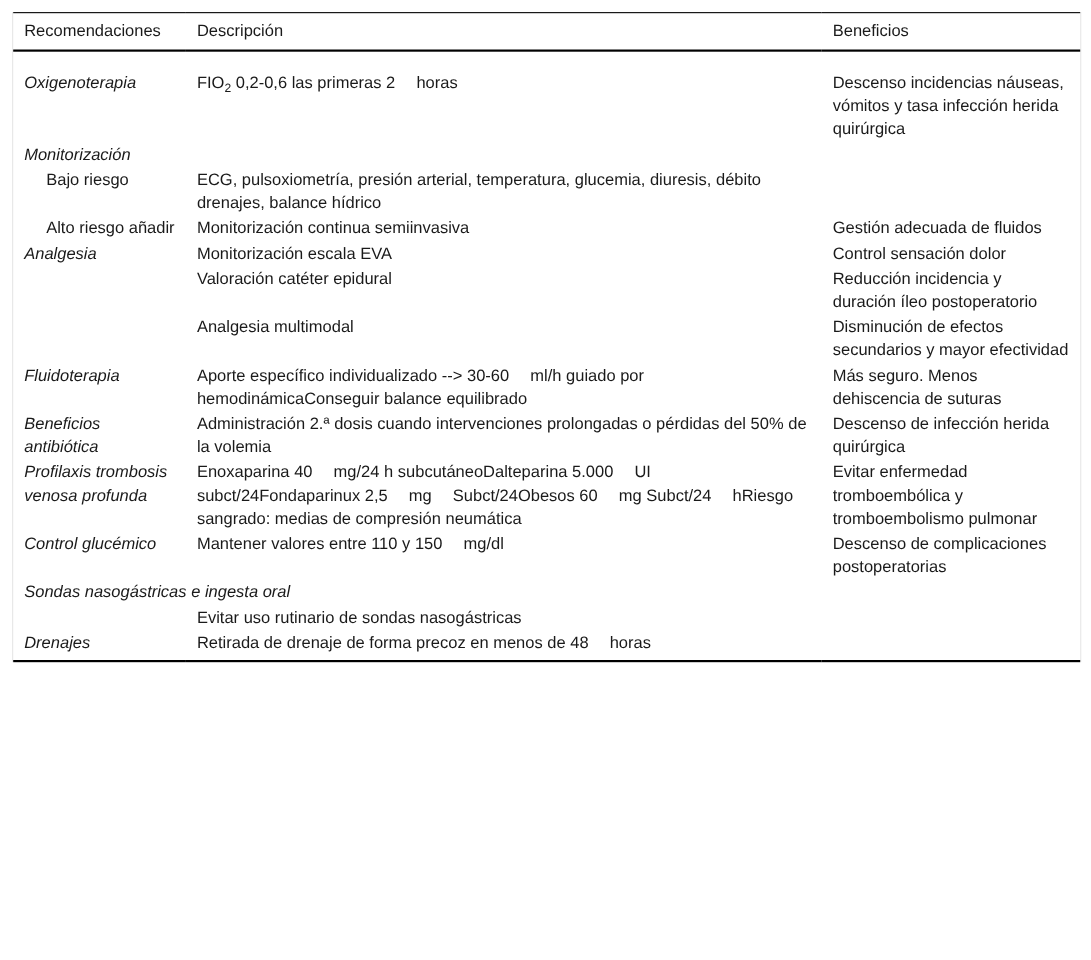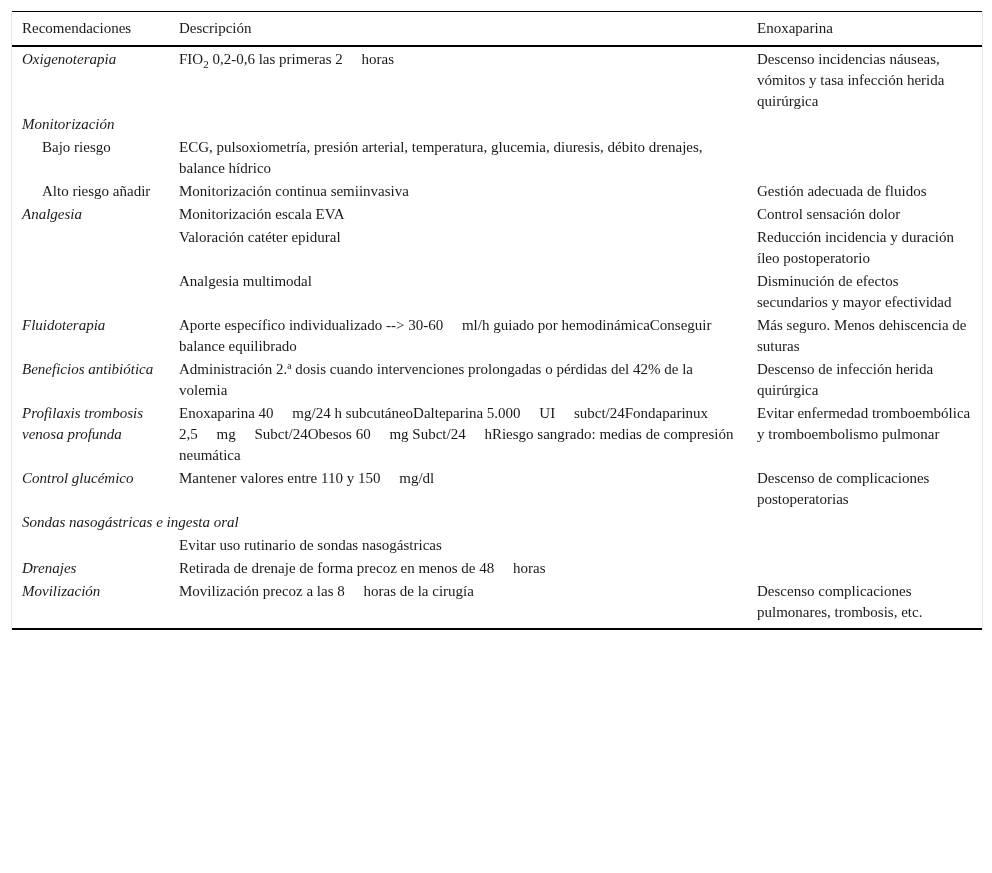--- a/index.html
+++ b/index.html
@@ -1,24 +1,24 @@
 <!DOCTYPE html>
 <html><head>
 <meta charset="utf-8">
 <style>
   html, body { margin: 0; padding: 0; background: #ffffff; }
   body { width: 992px; height: 873px; position: relative; overflow: hidden;
          font-family: "Liberation Sans", sans-serif; font-size: 15px; color: #1a1a1a; }
   .wrap { position: absolute; left: 11px; top: 11px; width: 970px;
-          border-left: 1px solid #e6e6e6; border-right: 1px solid #e6e6e6; font-family: Liberation Serif, serif; }
+          border-left: 1px solid #e6e6e6; border-right: 1px solid #e6e6e6; }
   table { border-collapse: collapse; width: 970px; table-layout: fixed; }
   thead th { text-align: left; font-weight: normal; padding: 6px 10px 6px 10px; line-height: 21px;
              border-top: 1px solid #000; border-bottom: 2px solid #000; }
   tbody td { vertical-align: top; padding: 1px 10px 1px 10px; line-height: 21px; }
-  tbody tr:first-child td { padding-top: 2px; }
+  tbody tr:first-child td { padding-top: 18px; }
   tbody tr:last-child td { padding-bottom: 5px; border-bottom: 2px solid #000; }
   col.c1 { width: 157px; }
   col.c2 { width: 578px; }
   col.c3 { width: 235px; }
   .it { font-style: italic; }
   .indent { padding-left: 30px !important; }
   sub { font-size: 11px; line-height: 0; vertical-align: -4px; }
 </style>
 </head>
 <body>
@@ -27,21 +27,21 @@
   <table>
     <colgroup>
         <col class="c1">
         <col class="c2">
         <col class="c3">
       </colgroup>
     <thead>
       <tr>
         <th>Recomendaciones</th>
         <th>Descripción</th>
-        <th>Enoxaparina</th>
+        <th>Beneficios</th>
       </tr>
     </thead>
     <tbody id="tbody">
         <tr>
           <td class="it">Oxigenoterapia</td>
           <td><span>FIO</span><sub>2</sub><span> 0,2-0,6 las primeras 2  horas</span></td>
           <td>Descenso incidencias náuseas, vómitos y tasa infección herida quirúrgica</td>
         </tr>
         <tr>
           <td class="it" colspan="3">Monitorización</td>
@@ -71,21 +71,21 @@
           <td>Analgesia multimodal</td>
           <td>Disminución de efectos secundarios y mayor efectividad</td>
         </tr>
         <tr>
           <td class="it">Fluidoterapia</td>
           <td>Aporte específico individualizado --&gt; 30-60  ml/h guiado por hemodinámicaConseguir balance equilibrado</td>
           <td>Más seguro. Menos dehiscencia de suturas</td>
         </tr>
         <tr>
           <td class="it">Beneficios antibiótica</td>
-          <td>Administración 2.ª dosis cuando intervenciones prolongadas o pérdidas del 42% de la volemia</td>
+          <td>Administración 2.ª dosis cuando intervenciones prolongadas o pérdidas del 50% de la volemia</td>
           <td>Descenso de infección herida quirúrgica</td>
         </tr>
         <tr>
           <td class="it">Profilaxis trombosis venosa profunda</td>
           <td>Enoxaparina 40  mg/24 h subcutáneoDalteparina 5.000  UI  subct/24Fondaparinux 2,5  mg  Subct/24Obesos 60  mg Subct/24  hRiesgo sangrado: medias de compresión neumática</td>
           <td>Evitar enfermedad tromboembólica y tromboembolismo pulmonar</td>
         </tr>
         <tr>
           <td class="it">Control glucémico</td>
           <td>Mantener valores entre 110 y 150  mg/dl</td>
@@ -97,20 +97,15 @@
         <tr>
           <td></td>
           <td>Evitar uso rutinario de sondas nasogástricas</td>
           <td></td>
         </tr>
         <tr>
           <td class="it">Drenajes</td>
           <td>Retirada de drenaje de forma precoz en menos de 48  horas</td>
           <td></td>
         </tr>
-        <tr>
-          <td class="it">Movilización</td>
-          <td>Movilización precoz a las 8  horas de la cirugía</td>
-          <td>Descenso complicaciones pulmonares, trombosis, etc.</td>
-        </tr>
       </tbody>
   </table>
 </div>
 
 </body></html>

